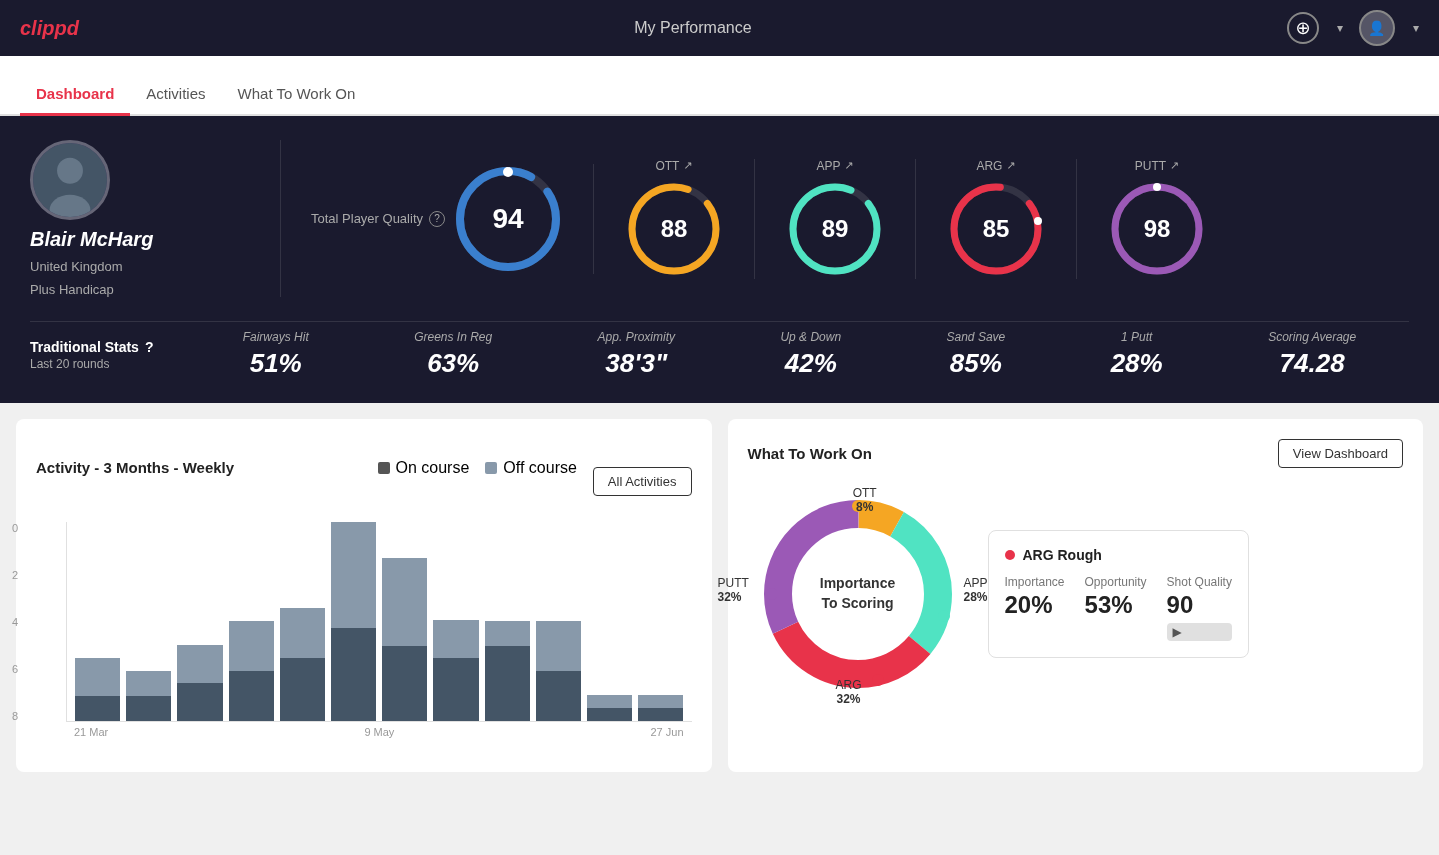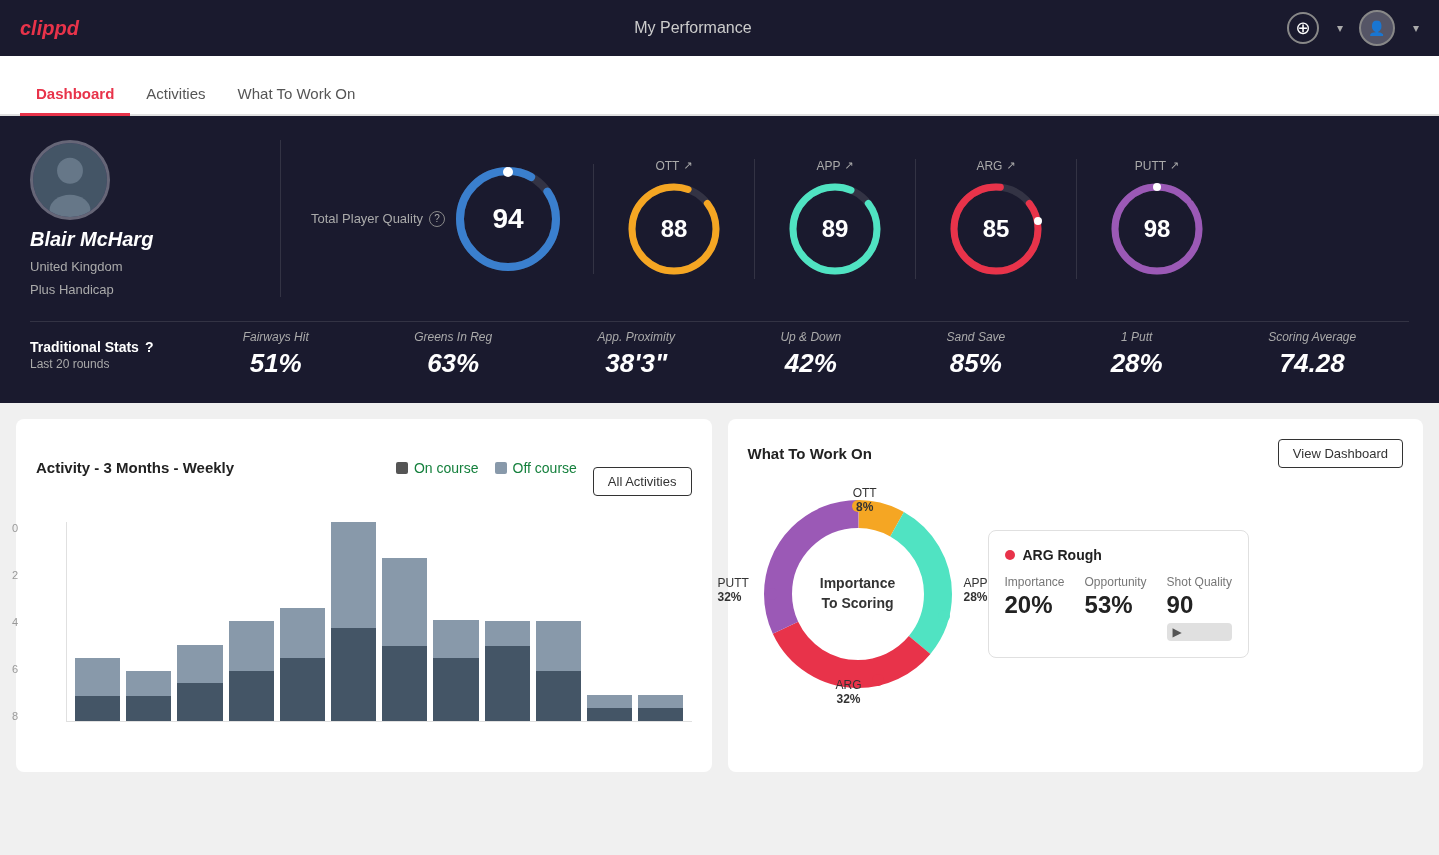--- a/index.html
+++ b/index.html
@@ -173,21 +173,21 @@
       border-radius: 8px;
       padding: 20px;
       color: #333;
     }
     .activity-card { flex: 1; }
     .work-on-card { flex: 1; }
 
     .card-header { display: flex; align-items: center; justify-content: space-between; margin-bottom: 16px; }
     .card-title { font-size: 15px; font-weight: 600; color: #222; }
     .legend { display: flex; align-items: center; gap: 16px; }
-    .legend-item { display: flex; align-items: center; gap: 6px; font-size: 14px; color: #15803d; }
+    .legend-item { display: flex; align-items: center; gap: 6px; font-size: 16px; color: #000000; }
     .legend-dot { width: 12px; height: 12px; border-radius: 2px; }
 
     .all-activities-btn {
       border: 1px solid #333;
       padding: 6px 14px;
       border-radius: 4px;
       font-size: 13px;
       cursor: pointer;
       background: #fff;
       color: #333;
@@ -545,20 +545,25 @@
                 <div class="bar-seg" style="height: 13px; background: rgb(68, 85, 102); width: 100%;"></div>
               </div>
             </div>
             <div class="bar-group">
               <div class="bar-stack" style="height: 100%; display: flex; flex-direction: column; justify-content: flex-end; width: 100%;">
                 <div class="bar-seg" style="height: 13px; background: rgb(136, 153, 170); width: 100%;"></div>
                 <div class="bar-seg" style="height: 13px; background: rgb(68, 85, 102); width: 100%;"></div>
               </div>
             </div>
           </div>
+        <div class="x-axis-labels">
+          <span>21 Mar</span>
+          <span>9 May</span>
+          <span>27 Jun</span>
+        </div>
       </div>
     </div>
   </div>
 
   <div class="card work-on-card">
     <div class="card-header">
       <span class="card-title">What To Work On</span>
       <button class="view-dashboard-btn">View Dashboard</button>
     </div>
     <div class="work-on-content">

